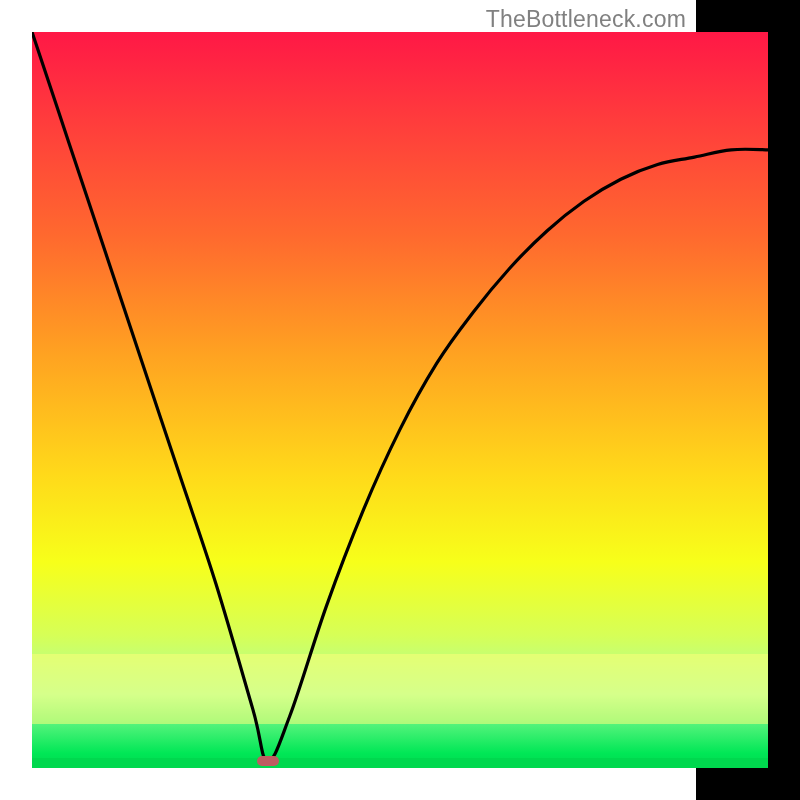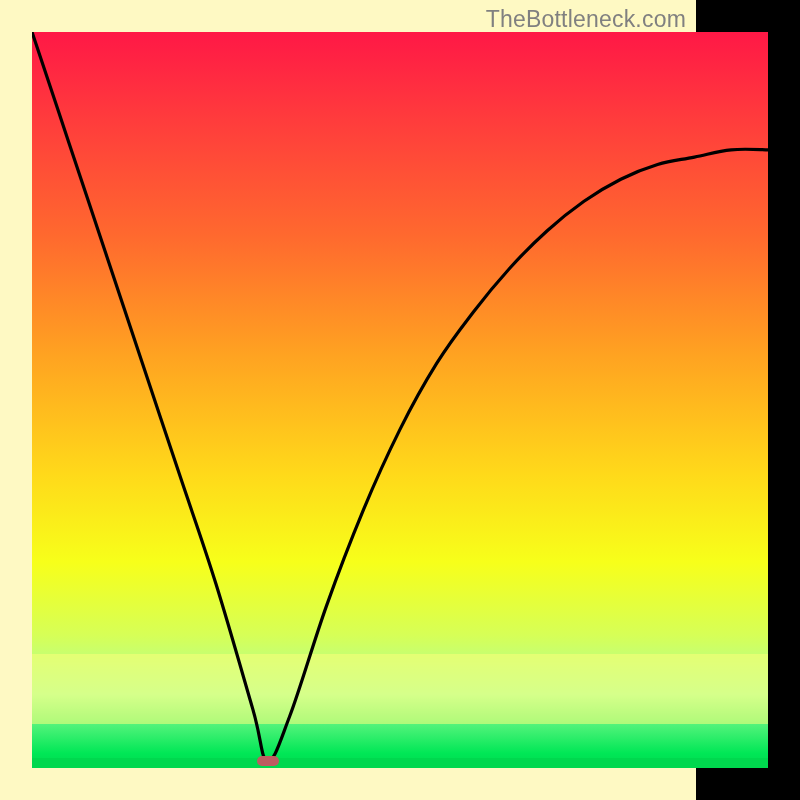--- a/index.html
+++ b/index.html
@@ -8,21 +8,21 @@
     width: 800px;
     height: 800px;
     background: #000;
     overflow: hidden;
     font-family: Arial, Helvetica, sans-serif;
   }
   .frame {
     position: relative;
     width: 696px;
     height: 800px;
-    background: #fef9c3;
+    background: #ffffff;
   }
   .plot-area {
     position: absolute;
     left: 32px;
     top: 32px;
     width: 736px;
     height: 736px;
     background: linear-gradient(
       to bottom,
       #ff1846 0%,

